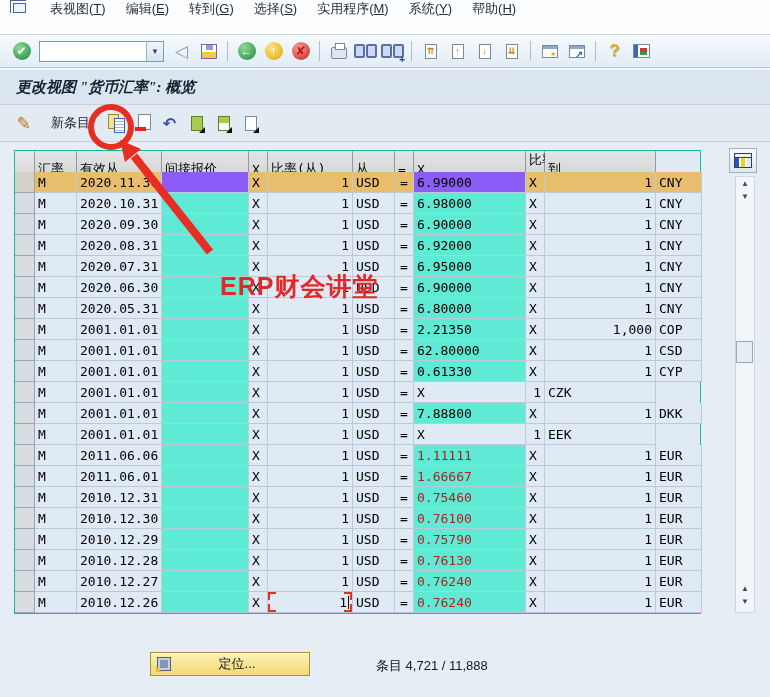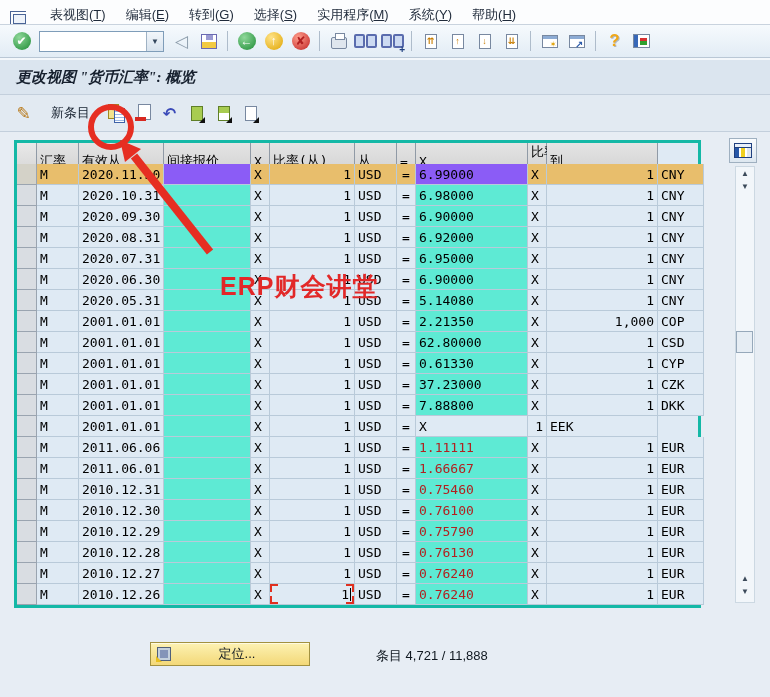--- a/index.html
+++ b/index.html
@@ -4,22 +4,22 @@
 <style>
   * { margin:0; padding:0; box-sizing:border-box; }
   html,body { width:770px; height:697px; }
   body {
     font-family:"Liberation Sans","DejaVu Sans",sans-serif;
     background:#e7edf4; position:relative; overflow:hidden;
     width:770px; height:697px; font-size:13px; color:#1c2430;
   }
   
   .menubar {
-    height:25px; background:#fcfdfe; border-bottom:1px solid #c9d3de;
-    display:flex; align-items:flex-end; padding-left:10px;
+    height:35px; background:#fcfdfe; border-bottom:1px solid #c9d3de;
+    display:flex; align-items:flex-start; padding-left:10px;
   }
   .winmenu-icon {
     width:16px; height:13px; border:1px solid #4a6496; border-bottom:none; border-right:none;
     position:relative; margin-right:14px;
   }
   .winmenu-icon::before { content:""; position:absolute; left:2px; top:2px; width:11px; height:8px; border:1px solid #4a6496; background:#eef3fa; }
   .menu-item { padding:4px 10px; color:#1f2a3a; cursor:default; }
   .menu-item u { text-decoration:underline; }
   
   .toolbar {
@@ -65,21 +65,21 @@
   .ic-delrow::before { content:""; position:absolute; left:5px; top:1px; width:11px; height:14px; background:#fff; border:1px solid #7888a0; }
   .ic-delrow::after { content:""; position:absolute; left:2px; bottom:2px; width:11px; height:4px; background:#d82820; }
   .ic-undo { font-size:16px; font-weight:bold; color:#3a4ab8; }
   .sheet2 { width:12px; height:15px; border:1px solid #5f7f28; position:relative; }
   .sheet2.full { background:#a8cc50; }
   .sheet2.half { background:linear-gradient(180deg,#a8cc50 0 50%,#ffffff 50%); }
   .sheet2.none { background:#ffffff; border-color:#7888a0; }
   .corner-arrow { position:absolute; right:-3px; bottom:-3px; width:0; height:0; border-left:6px solid transparent; border-bottom:6px solid #101010; }
   
   .content { position:relative; width:770px; height:553px; background:#e7edf4; }
-  .sap-table { position:absolute; left:14px; top:8px; width:687px; border:3px solid #14b8a6; background:#dfeaf4; }
+  .sap-table { position:absolute; left:14px; top:8px; width:687px; border:1px solid #14b8a6; background:#dfeaf4; }
   .trow { display:grid; grid-template-columns:20px 42px 85px 87px 19px 85px 42px 19px 112px 19px 111px 46px; height:21px; }
   .thead .hcell {
     background:linear-gradient(180deg,#e4e4e4,#cfcfcf); border-right:1px solid #909aa6; border-bottom:1px solid #909aa6;
     font-size:13px; color:#000; display:flex; align-items:center; padding:0 3px; font-family:"DejaVu Sans Mono","Liberation Mono",monospace;
   }
   .cell {
     border-right:1px solid #b9cad9; border-bottom:1px solid #b9cad9; display:flex; align-items:center;
     font-size:13px; color:#000; padding:0 3px; white-space:nowrap; overflow:hidden;
     font-family:"DejaVu Sans Mono","Liberation Mono",monospace;
   }
@@ -336,21 +336,21 @@
         </div>
         <div class="trow">
           <div class="cell c-sel"></div>
           <div class="cell c-plain">M</div>
           <div class="cell c-plain">2020.05.31</div>
           <div class="cell c-input r"></div>
           <div class="cell c-plain">X</div>
           <div class="cell c-plain r">1</div>
           <div class="cell c-plain">USD</div>
           <div class="cell c-plain ctr">=</div>
-          <div class="cell c-input">5.14080</div>
+          <div class="cell c-input">6.80000</div>
           <div class="cell c-plain">X</div>
           <div class="cell c-plain r">1</div>
           <div class="cell c-plain">CNY</div>
         </div>
         <div class="trow">
           <div class="cell c-sel"></div>
           <div class="cell c-plain">M</div>
           <div class="cell c-plain">2001.01.01</div>
           <div class="cell c-input r"></div>
           <div class="cell c-plain">X</div>
@@ -392,21 +392,20 @@
         </div>
         <div class="trow">
           <div class="cell c-sel"></div>
           <div class="cell c-plain">M</div>
           <div class="cell c-plain">2001.01.01</div>
           <div class="cell c-input r"></div>
           <div class="cell c-plain">X</div>
           <div class="cell c-plain r">1</div>
           <div class="cell c-plain">USD</div>
           <div class="cell c-plain ctr">=</div>
-          <div class="cell c-input">37.23000</div>
           <div class="cell c-plain">X</div>
           <div class="cell c-plain r">1</div>
           <div class="cell c-plain">CZK</div>
         </div>
         <div class="trow">
           <div class="cell c-sel"></div>
           <div class="cell c-plain">M</div>
           <div class="cell c-plain">2001.01.01</div>
           <div class="cell c-input r"></div>
           <div class="cell c-plain">X</div>

